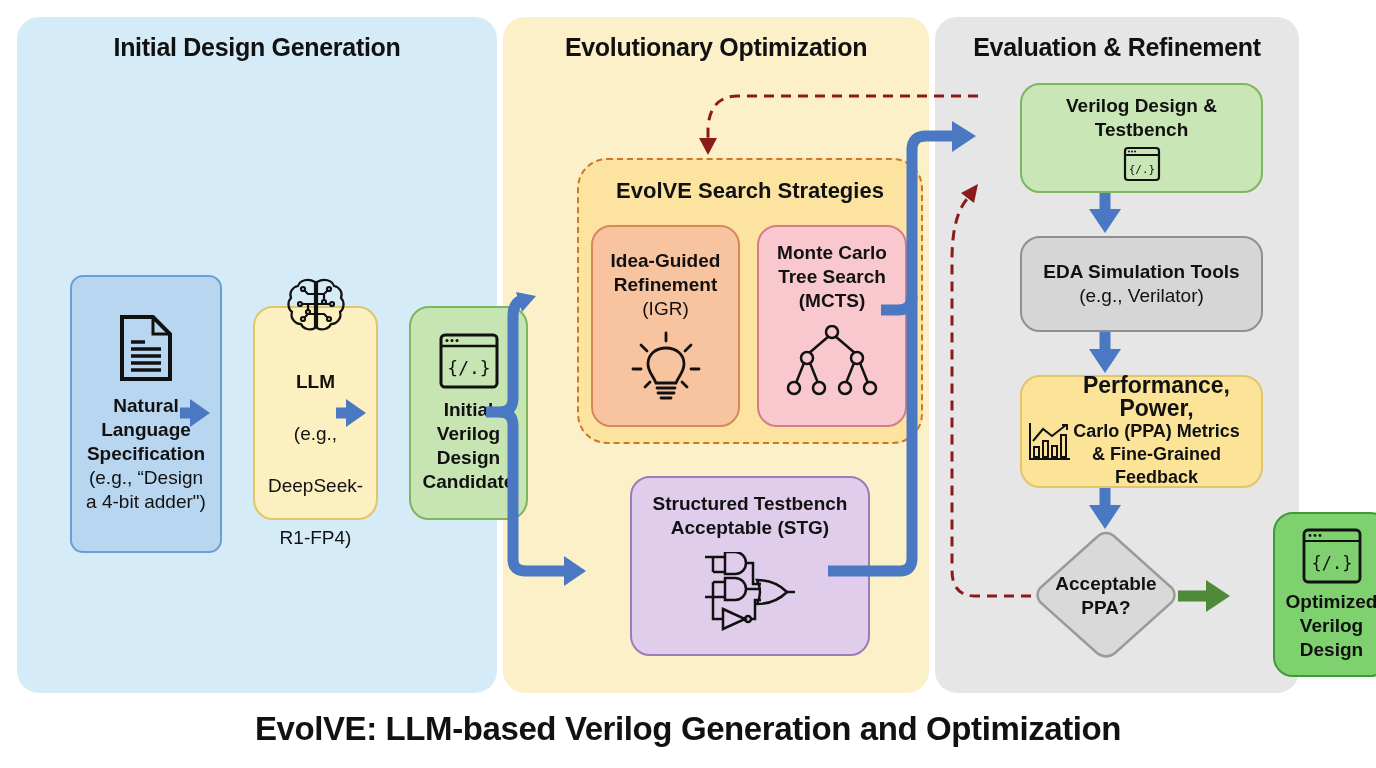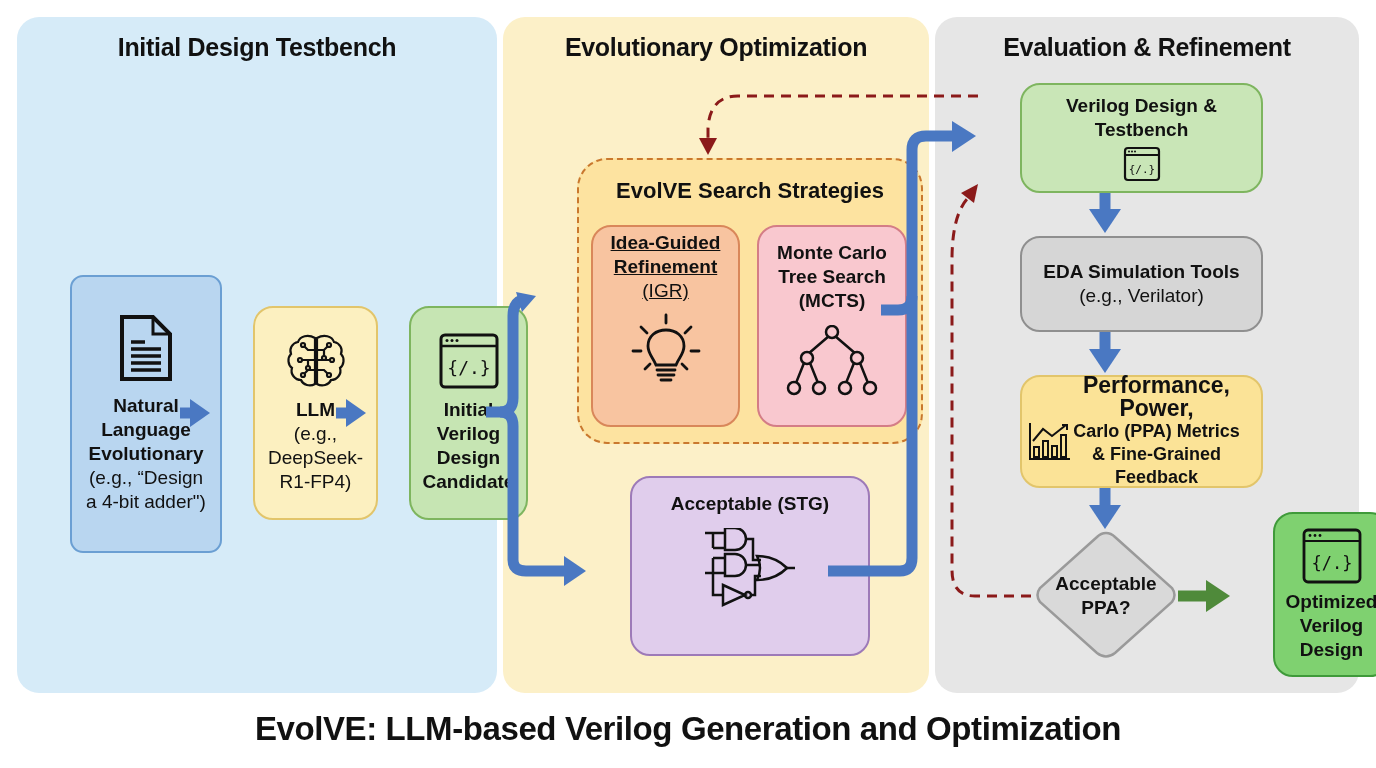--- a/index.html
+++ b/index.html
@@ -1,38 +1,38 @@
 <!DOCTYPE html>
 <html><head>
 <meta charset="utf-8">
 <style>
   html, body { margin:0; padding:0; }
   body { width:1376px; height:768px; background:#ffffff; position:relative; overflow:hidden;
          font-family:"Liberation Sans", sans-serif; color:#111; }
   .panel { position:absolute; top:17px; height:676px; border-radius:22px; }
   .panel-1 { left:17px; width:480px; background:#d6ebf8; }
   .panel-2 { left:503px; width:426px; background:#fcf0c8; }
-  .panel-3 { left:935px; width:424px; background:#e6e6e6; }
+  .panel-3 { left:935px; width:364px; background:#e6e6e6; }
   .panel-title { position:absolute; top:16px; left:0; right:0; text-align:center;
                  font-size:25px; font-weight:700; letter-spacing:-0.3px; }
   .box { position:absolute; border-radius:20px; border:2.5px solid; box-sizing:border-box;
          display:flex; flex-direction:column; align-items:center; justify-content:center;
          text-align:center;margin-left:42px; }
   .b { font-weight:700; }
   .t { font-size:19px; line-height:24px; }
   .icon svg { display:block; }
   #arrows { position:absolute; left:0; top:0; width:1376px; height:768px; pointer-events:none; }
   .footer { position:absolute; left:0; right:0; top:710px; text-align:center; font-size:33px; font-weight:700;
             letter-spacing:-0.4px; }
 </style>
 </head>
 <body>
 
 <div class="panel panel-1">
-  <div class="panel-title">Initial Design Testbench</div>
+  <div class="panel-title">Initial Design Generation</div>
 </div>
 <div class="panel panel-2">
   <div class="panel-title">Evolutionary Optimization</div>
 </div>
 <div class="panel panel-3">
   <div class="panel-title">Evaluation &amp; Refinement</div>
 </div>
 
 <div class="box" style="left:535px; top:158px; width:346px; height:286px; border:2.5px dashed #c9782e; background:#fde3a0; border-radius:30px; justify-content:flex-start;">
   <div class="b" style="font-size:22px; margin-top:18px;">EvolVE Search Strategies</div>
@@ -41,26 +41,26 @@
 <div class="box" style="left:28px; top:275px; width:152px; height:278px; border-color:#6b9fd3; background:#b9d6f0; border-radius:13px;">
   <span class="icon" style="margin-bottom:12px;">
     <svg width="54" height="68" viewBox="0 0 54 68">
         <path d="M3 3 H34 L51 20 V65 H3 Z" fill="none" stroke="#111" stroke-width="4" stroke-linejoin="miter"></path>
         <path d="M34 3 V20 H51" fill="none" stroke="#111" stroke-width="3"></path>
         <path d="M12 28 H26 M12 35 H42 M12 42 H42 M12 49 H42 M12 56 H42" stroke="#111" stroke-width="3.5"></path>
       </svg>
   </span>
   <div class="t b">Natural</div>
   <div class="t b">Language</div>
-  <div class="t b">Evolutionary</div>
+  <div class="t b">Specification</div>
   <div class="t">(e.g., “Design</div>
   <div class="t">a 4-bit adder")</div>
 </div>
 
-<div class="box" style="left:211px; top:306px; width:125px; height:214px; border-color:#e2c56b; background:#fcf0c0;">
+<div class="box" style="left:211px; top:306px; width:125px; height:214px; border-color:#e2c56b; background:#fcf0c0;gap:28px;">
   <span class="icon" style="margin-bottom:8px;">
     <svg width="60" height="58" viewBox="0 0 60 58" fill="none" stroke="#111" stroke-width="2.2">
       <path d="M29 6 C22 2 14 4 12 10 C6 11 3 17 5 22 C1 26 2 33 6 36 C4 42 9 48 15 48 C17 53 24 55 29 52 Z"></path>
       <path d="M31 6 C38 2 46 4 48 10 C54 11 57 17 55 22 C59 26 58 33 54 36 C56 42 51 48 45 48 C43 53 36 55 31 52 Z"></path>
       <path d="M29 18 H22 L18 14 M29 28 H16 M29 38 H22 L18 42 M22 28 V34"></path>
       <path d="M31 18 H38 L42 14 M31 28 H44 M31 38 H38 L42 42 M38 18 V24"></path>
       <circle cx="17" cy="13" r="2"></circle>
         <circle cx="14" cy="28" r="2"></circle>
         <circle cx="17" cy="43" r="2"></circle>
         <circle cx="22" cy="36" r="2"></circle>
@@ -86,21 +86,21 @@
         <circle cx="19" cy="8.5" r="1.5" fill="#111"></circle>
         <text x="31" y="42" text-anchor="middle" font-family="DejaVu Sans Mono, monospace" font-size="18" fill="#111">{/.}</text>
       </svg>
   </span>
   <div class="t b">Initial</div>
   <div class="t b">Verilog</div>
   <div class="t b">Design</div>
   <div class="t b">Candidate</div>
 </div>
 
-<div class="box" style="left:549px; top:225px; width:149px; height:202px; border-color:#d9875a; background:#f8c4a0; justify-content:flex-start; padding-top:4px;text-decoration:underline;">
+<div class="box" style="left:549px; top:225px; width:149px; height:202px; border-color:#d9875a; background:#f8c4a0; justify-content:flex-start; padding-top:22px;">
   <div class="t b">Idea-Guided</div>
   <div class="t b">Refinement</div>
   <div class="t">(IGR)</div>
   <span class="icon" style="margin-top:10px;">
     <svg width="70" height="72" viewBox="0 0 70 72" fill="none" stroke="#111" stroke-width="2.8" stroke-linecap="round">
       <path d="M35 2 V10 M10 14 L16 20 M60 14 L54 20 M2 38 H10 M60 38 H68 M14 56 L19 51 M56 56 L51 51"></path>
       <path d="M25 52 C22 44 17 41 17 33 C17 23 25 17 35 17 C45 17 53 23 53 33 C53 41 48 44 45 52 Z"></path>
       <path d="M26 57 H44 M27 62 H43 M30 67 H40"></path>
     </svg>
   </span>
@@ -118,20 +118,21 @@
         <circle cx="71" cy="33" r="6" fill="#f9c8cf"></circle>
       <circle cx="8" cy="63" r="6" fill="#f9c8cf"></circle>
         <circle cx="33" cy="63" r="6" fill="#f9c8cf"></circle>
         <circle cx="59" cy="63" r="6" fill="#f9c8cf"></circle>
         <circle cx="84" cy="63" r="6" fill="#f9c8cf"></circle>
     </svg>
   </span>
 </div>
 
 <div class="box" style="left:588px; top:476px; width:240px; height:180px; border-color:#9d7ab8; background:#e0cdec; justify-content:flex-start; padding-top:14px;">
+  <div class="t b">Structured Testbench</div>
   <div class="t b">Acceptable (STG)</div>
   <span class="icon" style="margin-top:12px;">
     <svg width="90" height="84" viewBox="0 0 90 84" fill="none" stroke="#111" stroke-width="2.5">
       <path d="M0 5 H20 M8 20 H20 M8 5 V20"></path>
       <path d="M20 0 H30 A11 11 0 0 1 30 22 H20 Z"></path>
       <path d="M0 45 H20 M8 30 H20 M8 30 V45"></path>
       <path d="M20 26 H30 A11 11 0 0 1 30 48 H20 Z"></path>
       <path d="M41 11 H48 V32 H56 M41 37 H56 M8 45 V67 H18"></path>
       <path d="M52 28 Q70 28 82 40 Q70 52 52 52 Q58 40 52 28 Z"></path>
       <path d="M82 40 H90"></path>

